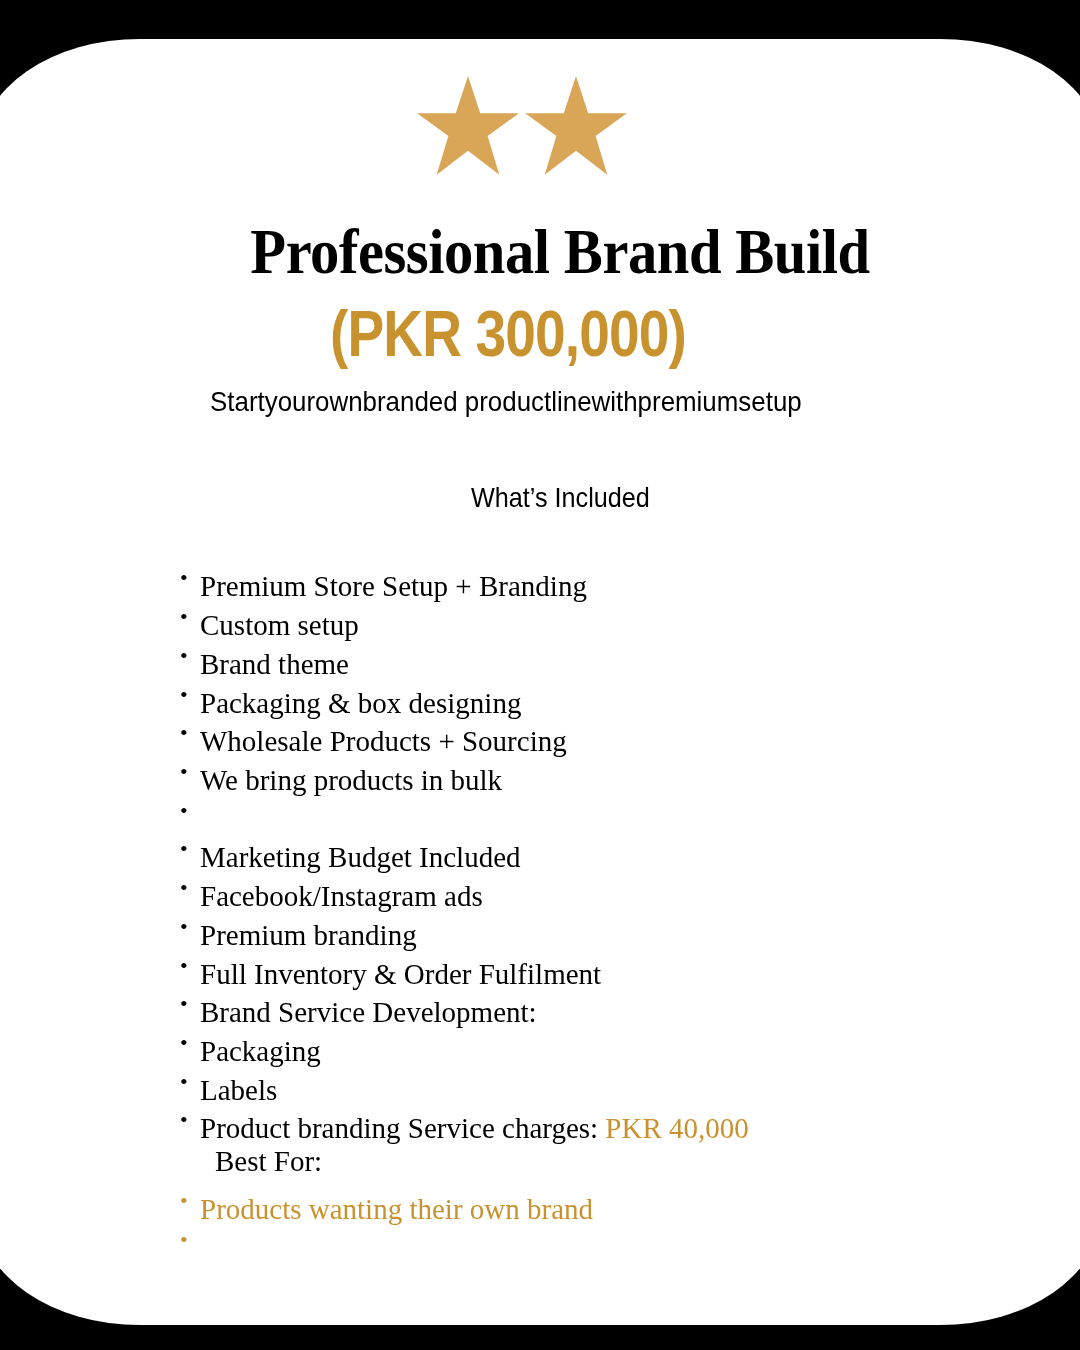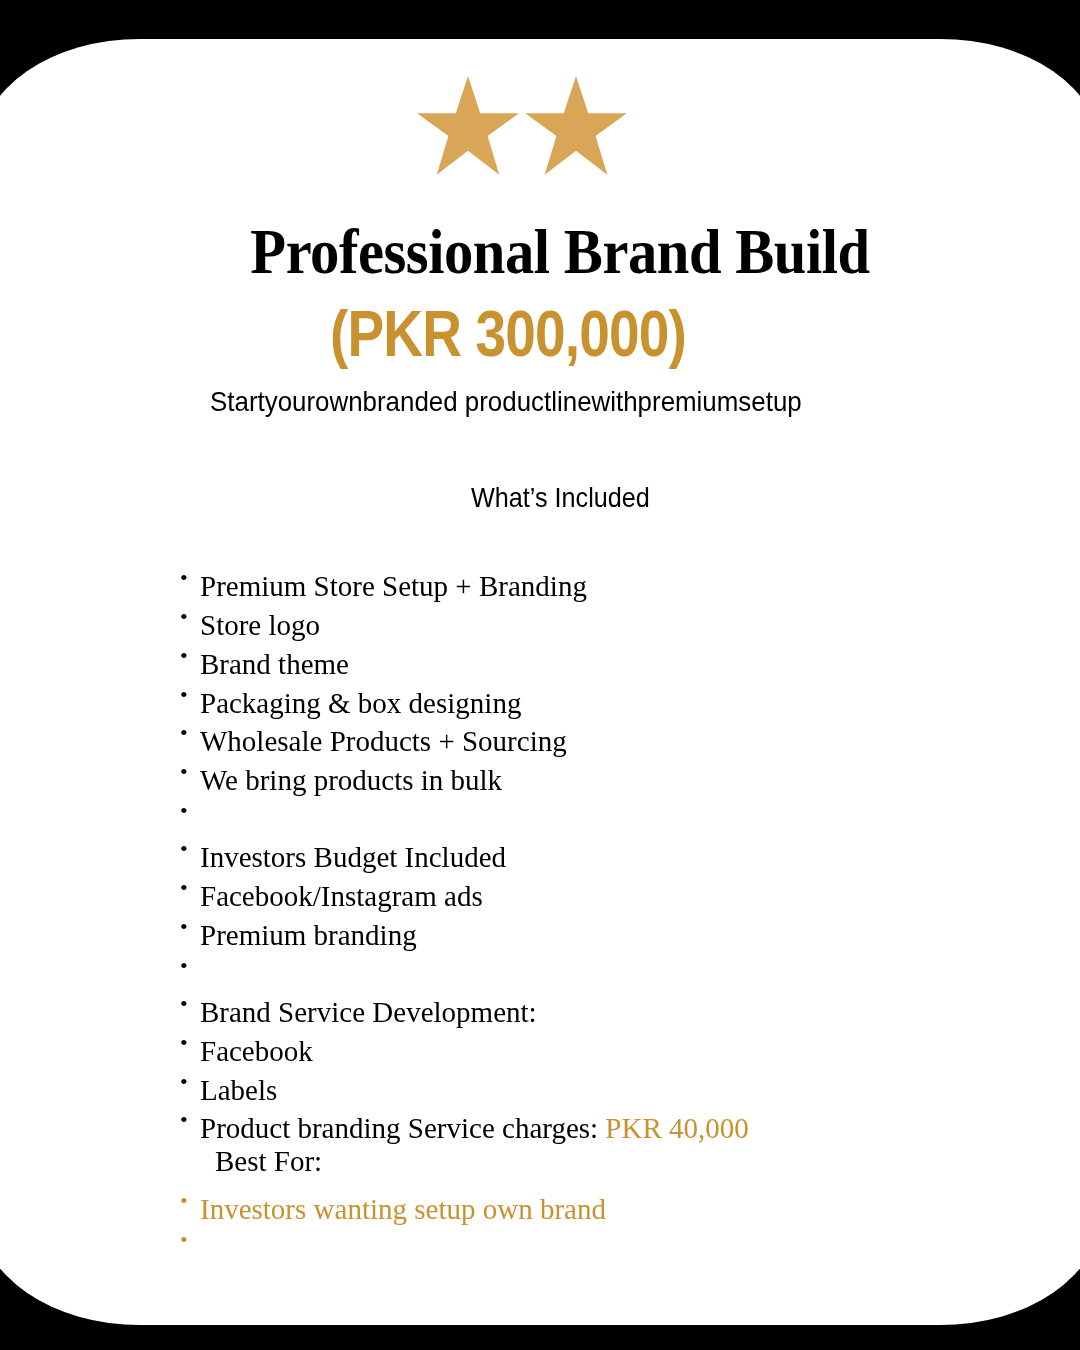--- a/index.html
+++ b/index.html
@@ -149,21 +149,21 @@
 
 <div class="section-heading">What’s Included</div>
 
 <ul class="list">
   <li class="black first">
     <span class="bullet">•</span>
     <span class="item-text">Premium Store Setup + Branding</span>
   </li>
   <li class="black">
     <span class="bullet">•</span>
-    <span class="item-text">Store logo</span>
+    <span class="item-text">Custom setup</span>
   </li>
   <li class="black">
     <span class="bullet">•</span>
     <span class="item-text">Brand theme</span>
   </li>
   <li class="black">
     <span class="bullet">•</span>
     <span class="item-text">Packaging &amp; box designing</span>
   </li>
   <li class="black">
@@ -172,51 +172,52 @@
   </li>
   <li class="black">
     <span class="bullet">•</span>
     <span class="item-text">We bring products in bulk</span>
   </li>
   <li class="black">
     <span class="bullet">•</span>
   </li>
   <li class="black">
     <span class="bullet">•</span>
-    <span class="item-text">Investors Budget Included</span>
+    <span class="item-text">Marketing Budget Included</span>
   </li>
   <li class="black">
     <span class="bullet">•</span>
     <span class="item-text">Facebook/Instagram ads</span>
   </li>
   <li class="black">
     <span class="bullet">•</span>
     <span class="item-text">Premium branding</span>
   </li>
   <li class="black">
     <span class="bullet">•</span>
+    <span class="item-text">Full Inventory &amp; Order Fulfilment</span>
   </li>
   <li class="black">
     <span class="bullet">•</span>
     <span class="item-text">Brand Service Development:</span>
   </li>
   <li class="black">
     <span class="bullet">•</span>
-    <span class="item-text">Facebook</span>
+    <span class="item-text">Packaging</span>
   </li>
   <li class="black">
     <span class="bullet">•</span>
     <span class="item-text">Labels</span>
   </li>
   <li class="black">
     <span class="bullet">•</span>
     <span class="item-text" style="white-space:pre;">Product branding Service charges: </span>
     <span class="item-text gold" style="font-weight:normal;">PKR 40,000</span>
   </li>
   <li class="black best-for">Best For:</li>
   <li class="gold">
     <span class="bullet">•</span>
-    <span class="item-text">Investors wanting setup own brand</span>
+    <span class="item-text">Products wanting their own brand</span>
   </li>
   <li class="gold">
     <span class="bullet">•</span>
   </li>
 </ul>
 
 </body></html>

